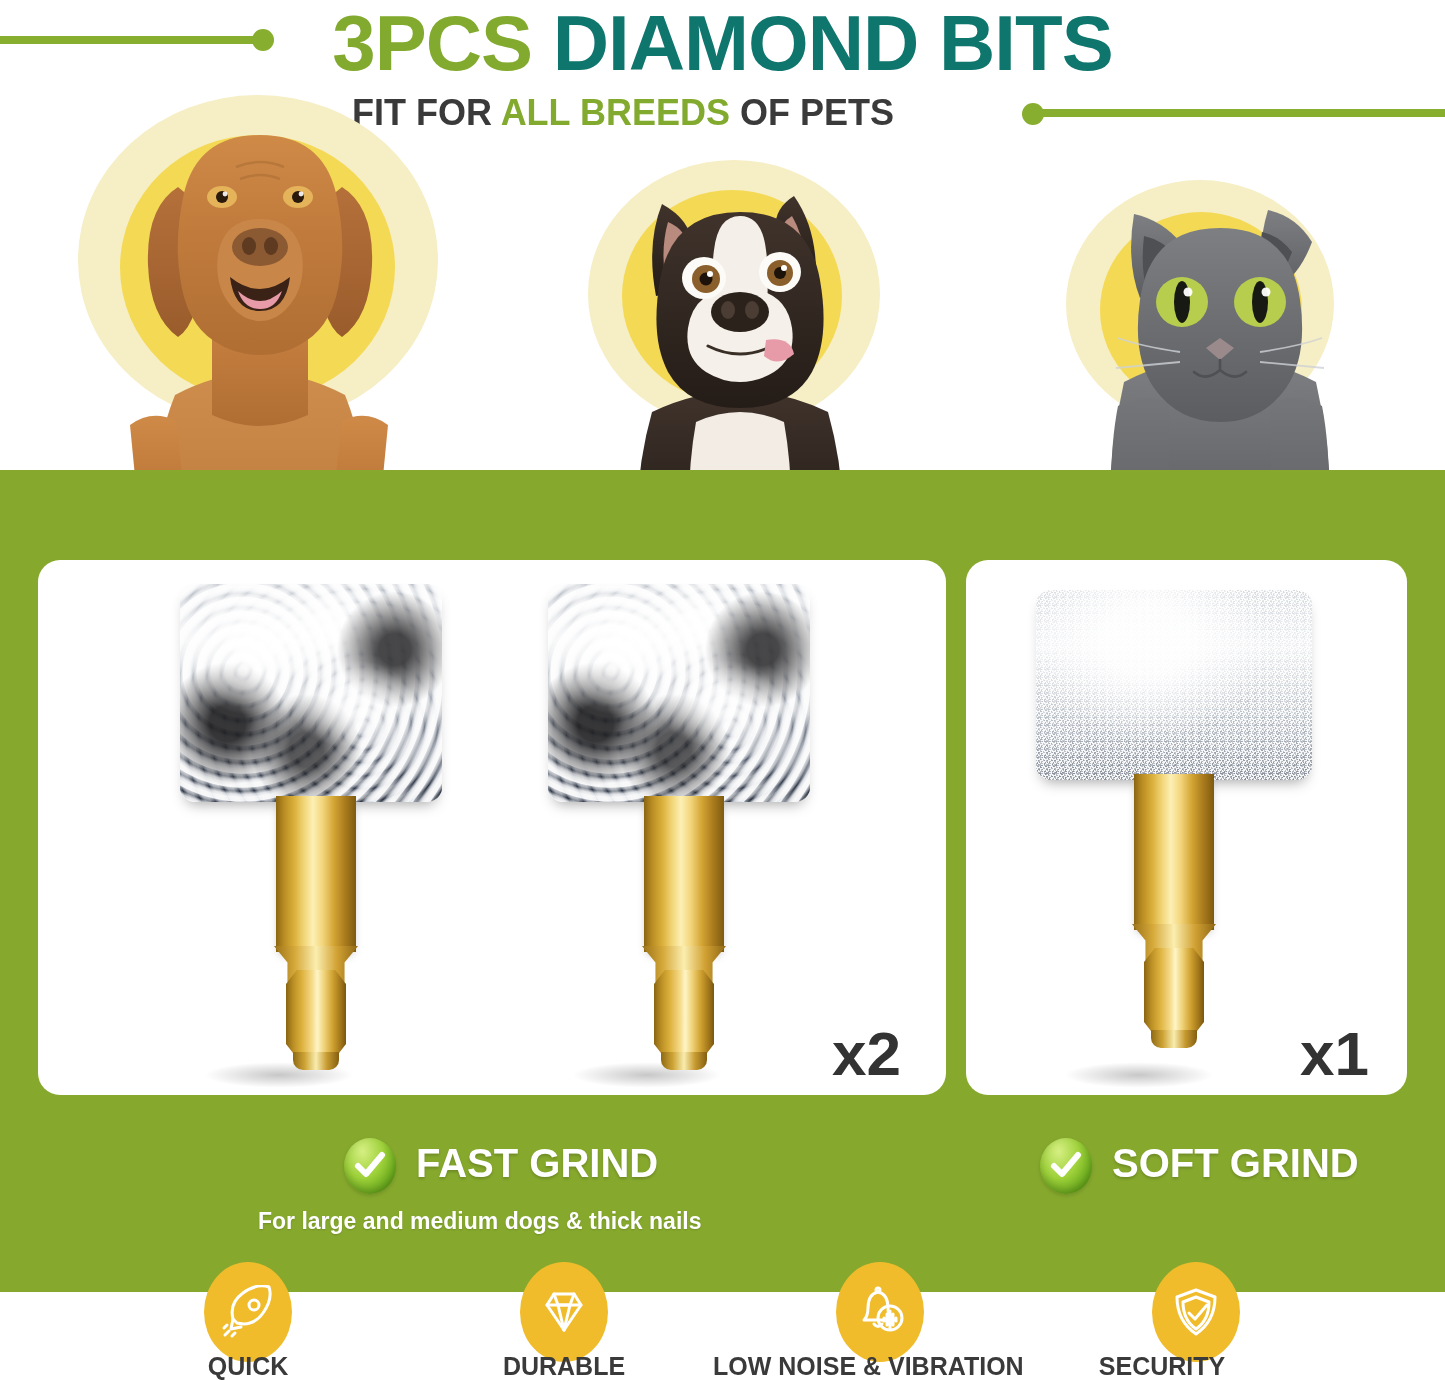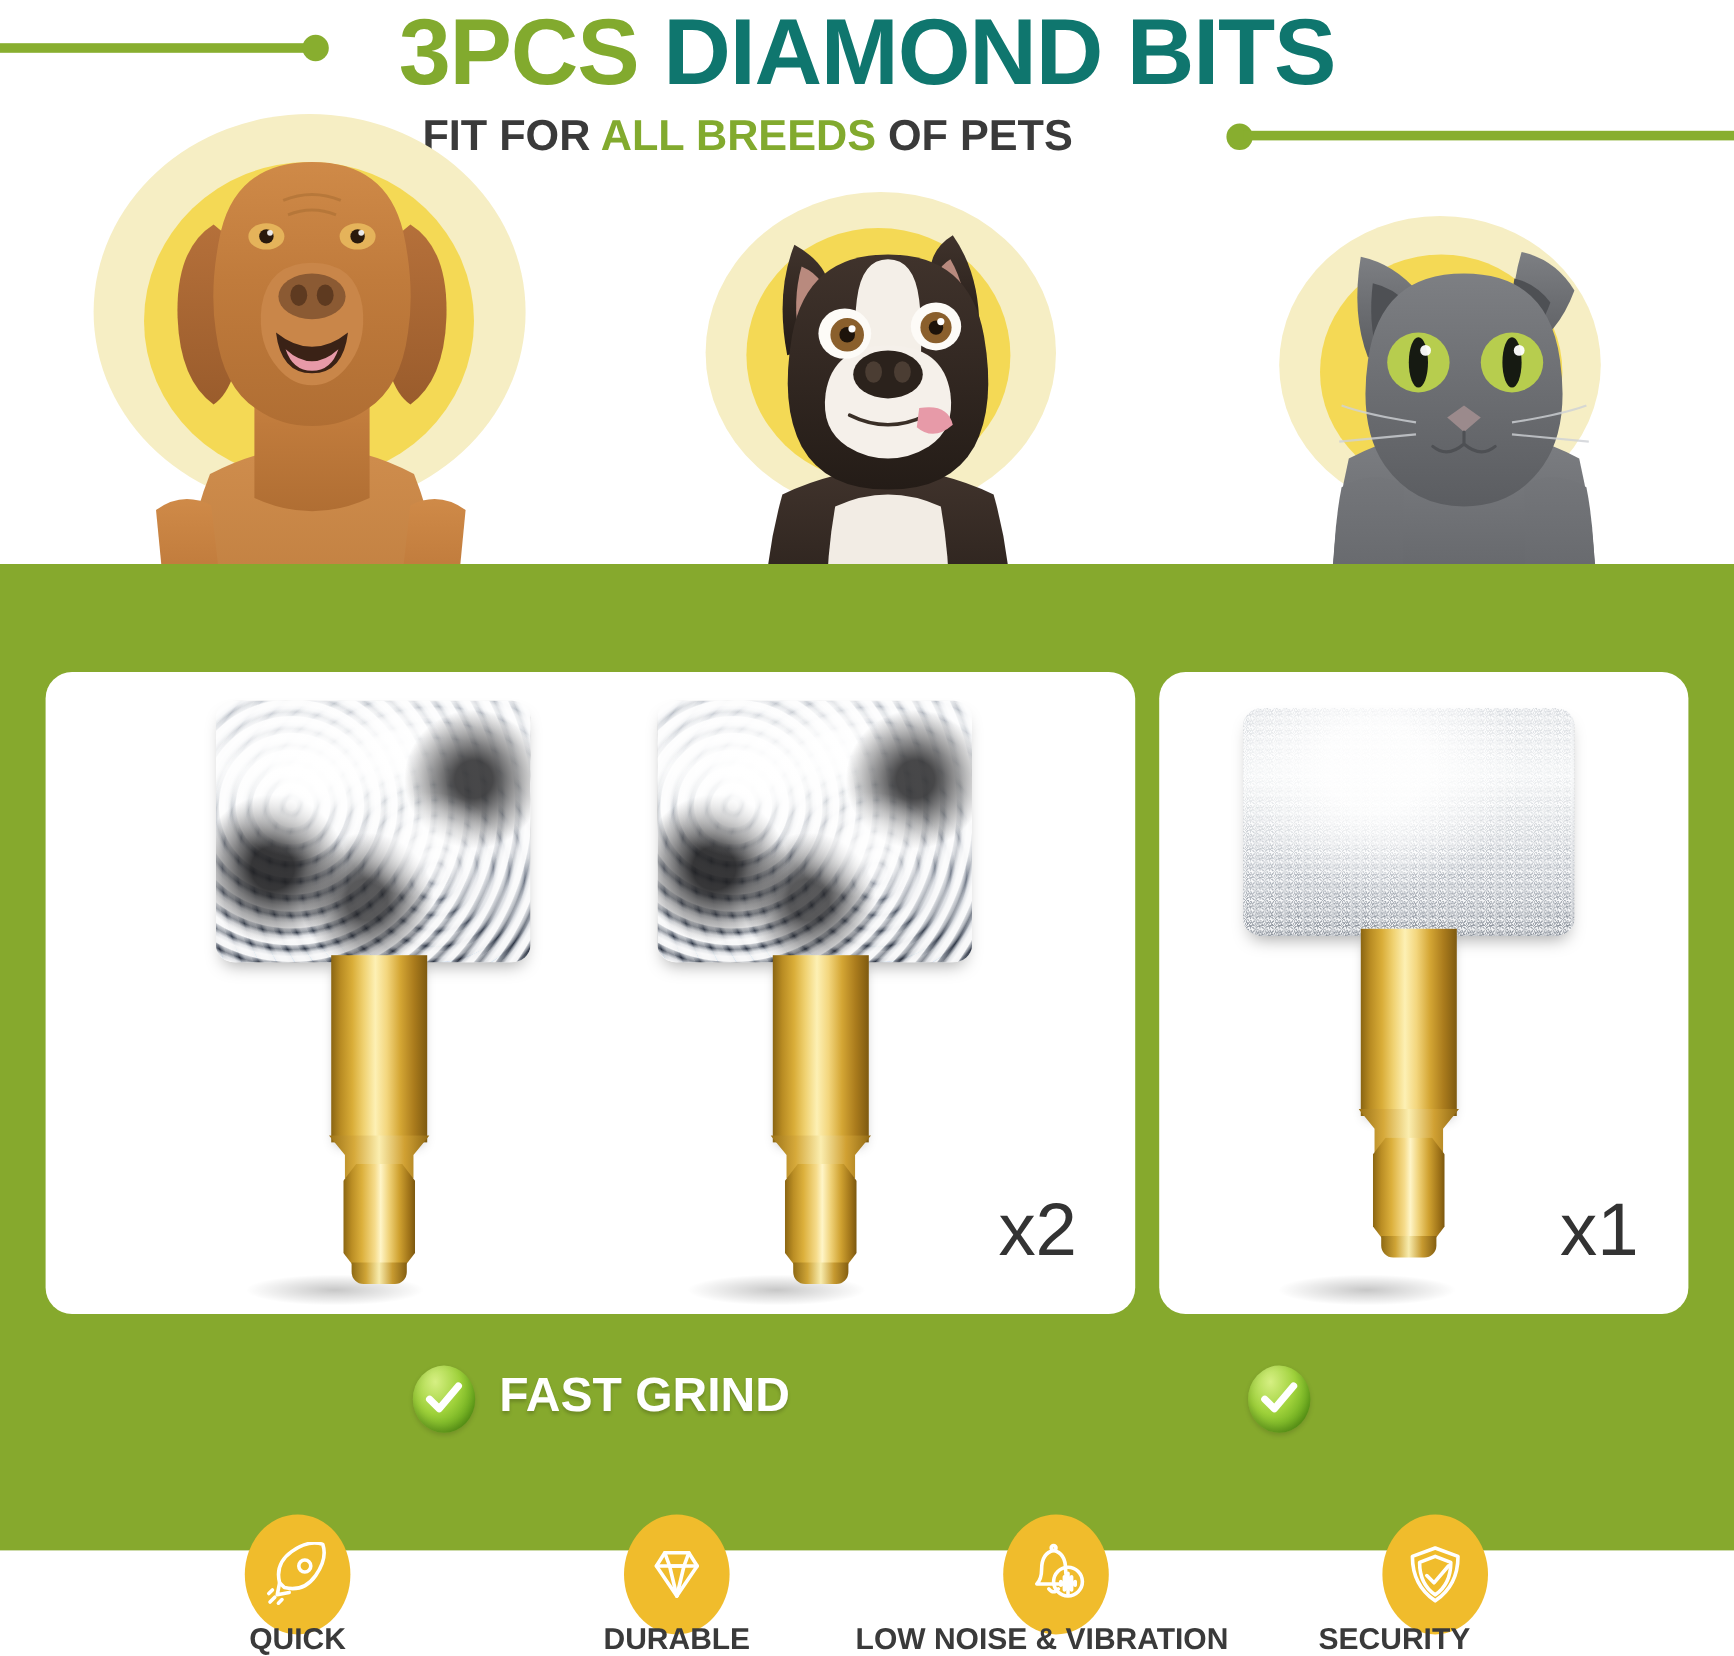--- a/index.html
+++ b/index.html
@@ -54,22 +54,23 @@
   .greenpanel{
     position:absolute;left:0;top:470px;width:1445px;height:822px;background:#86a92d;
   }
   .card{
     position:absolute;background:#ffffff;border-radius:22px;
   }
   .card-l{left:38px;top:560px;width:908px;height:535px;}
   .card-r{left:966px;top:560px;width:441px;height:535px;}
 
   .qty{
-    position:absolute;font-size:62px;font-weight:normal;color:#333333;
+    position:absolute;font-size:62px;font-weight:bold;color:#333333;
     font-family:"Liberation Sans", sans-serif;
+    margin-top:28px;
   }
   .qty-l{left:832px;top:990px;}
   .qty-r{left:1300px;top:990px;}
 
   
   .bit{position:absolute;}
   .head{
     position:absolute;border-radius:16px/14px;
     box-shadow:0 8px 14px -6px rgba(0,0,0,.35);
   }
@@ -400,26 +401,28 @@
   <div class="qty qty-r">x1</div>
 
   <div class="grindrow">
 
     <div class="check" style="left:344px;top:18px;">
       <svg width="34" height="34" viewBox="0 0 34 34">
         <path d="M5 17 L13 25 L29 6" stroke="#ffffff" stroke-width="6" fill="none" stroke-linecap="round" stroke-linejoin="round"></path>
       </svg>
     </div>
     <div class="grind-title" style="left:416px;top:21px;">FAST GRIND</div>
+    <div class="grind-sub" style="left:258px;top:88px;">For large and medium dogs  &amp;  thick nails</div>
 
     <div class="check" style="left:1040px;top:18px;">
       <svg width="34" height="34" viewBox="0 0 34 34">
         <path d="M5 17 L13 25 L29 6" stroke="#ffffff" stroke-width="6" fill="none" stroke-linecap="round" stroke-linejoin="round"></path>
       </svg>
     </div>
+    <div class="grind-title" style="left:1112px;top:21px;">SOFT GRIND</div>
   </div>
 
   <div class="feat" style="left:0;top:0;">
     <div class="feat-circle" style="left:204px;top:1262px;">
       <svg width="54" height="54" viewBox="0 0 54 54">
         <g stroke="#ffffff" stroke-width="3" fill="none" stroke-linecap="round" stroke-linejoin="round">
           <path d="M12 34 q-4 -16 10 -26 q14 -10 26 -6 q4 12 -6 26 q-10 14 -26 10 z"></path>
           <circle cx="33" cy="20" r="5"></circle>
           <path d="M12 34 l-2 10 l10 -2"></path>
           <path d="M8 46 l-4 4 M14 48 l-3 3 M6 40 l-3 3"></path>

